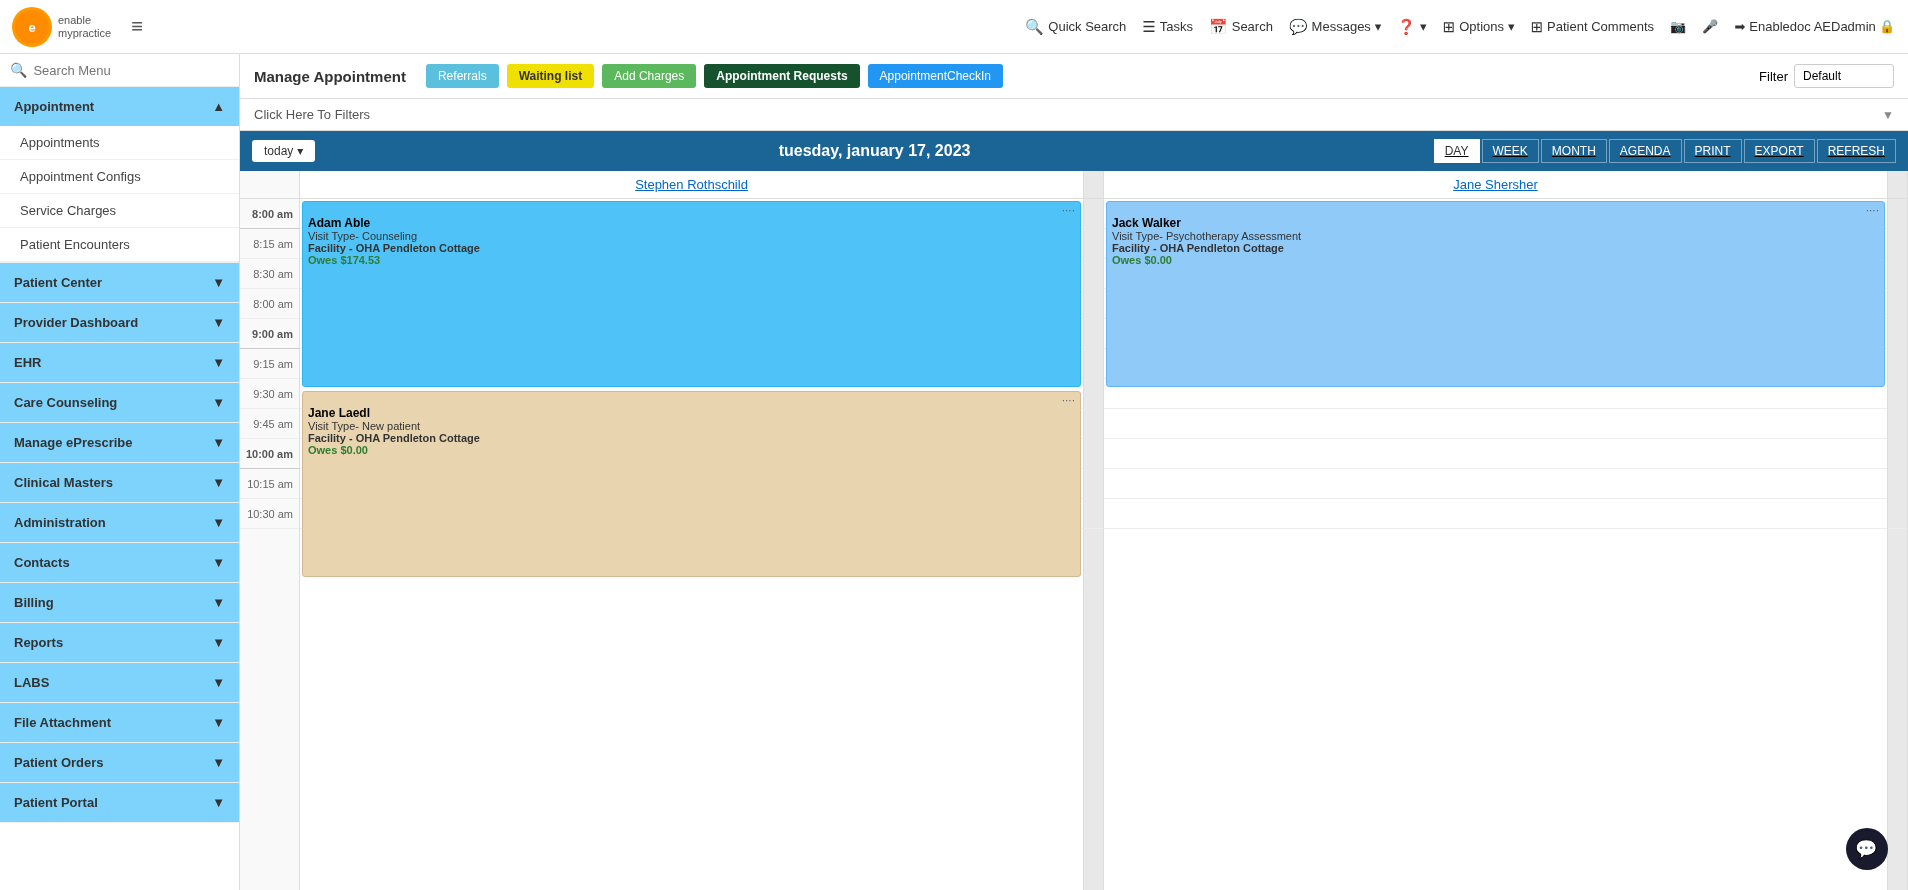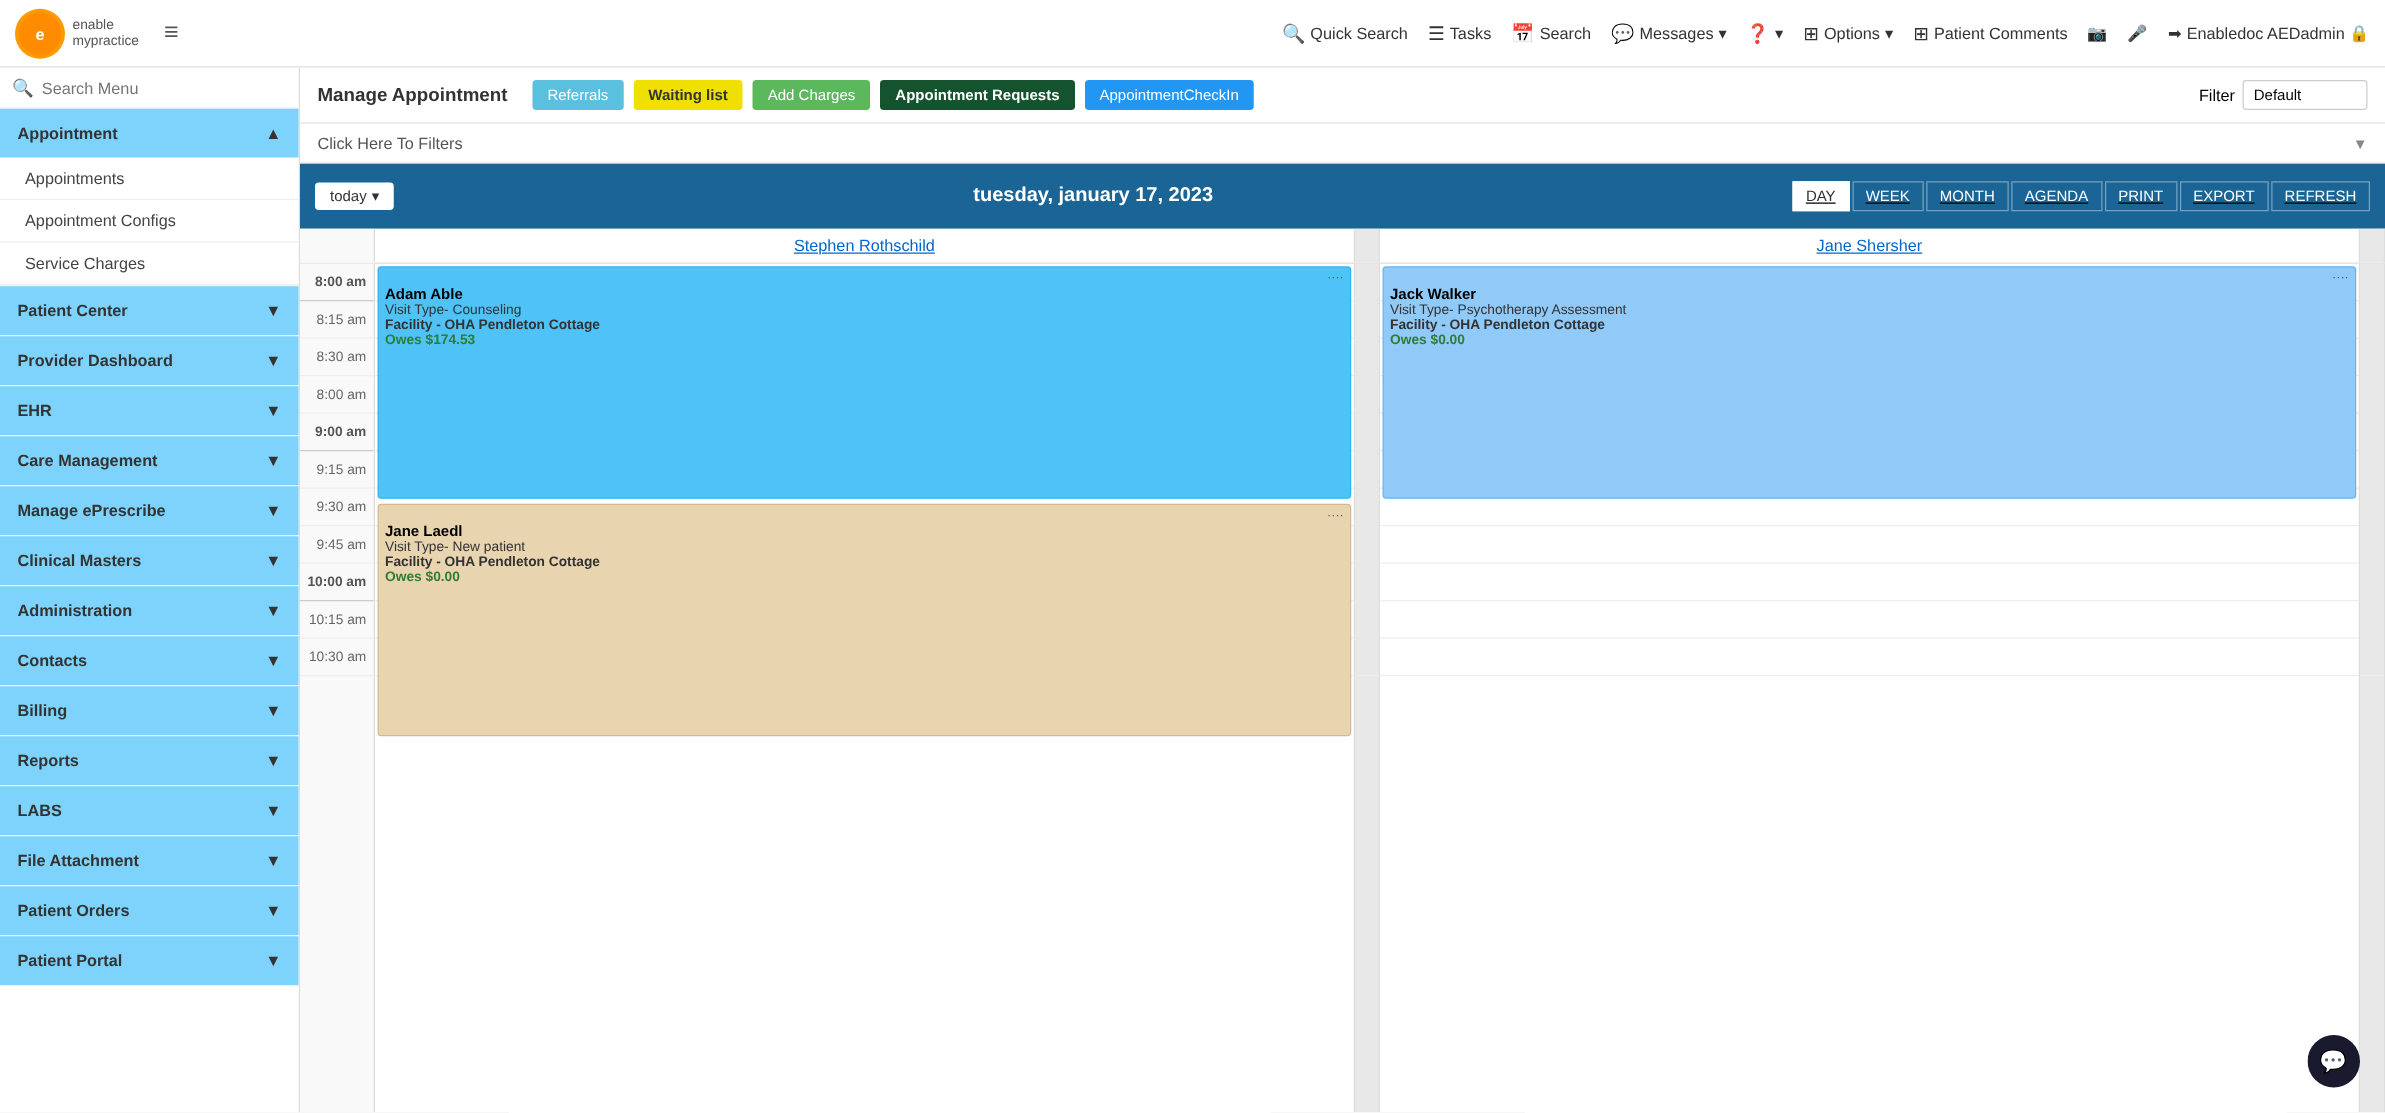--- a/index.html
+++ b/index.html
@@ -61,21 +61,21 @@
     .filter-row {
       background: #fff; padding: 8px 14px; border-bottom: 1px solid #ddd;
       display: flex; align-items: center; justify-content: space-between; flex-shrink: 0;
     }
     .filter-text { font-size: 13px; color: #555; cursor: pointer; }
     .filter-chevron { font-size: 12px; color: #888; }
 
     
     .cal-header {
       display: flex; align-items: center; background: #1a6496; padding: 0 12px;
-      height: 52px; flex-shrink: 0; gap: 12px;
+      height: 40px; flex-shrink: 0; gap: 12px;
     }
     .cal-today-btn {
       background: #fff; color: #333; border: none; padding: 4px 12px;
       border-radius: 3px; cursor: pointer; font-size: 12px; display: flex; align-items: center; gap: 4px;
     }
     .cal-date-title { color: #fff; font-size: 16px; font-weight: bold; flex: 1; text-align: center; }
     .cal-view-btns { display: flex; gap: 2px; text-decoration: underline; }
     .cal-view-btn {
       background: transparent; color: #fff; border: 1px solid rgba(255,255,255,0.4);
       padding: 4px 10px; cursor: pointer; font-size: 12px;
@@ -202,20 +202,23 @@
       </div>
       <div class="sidebar-item">
         <span>Appointments</span>
       </div>
       <div class="sidebar-item">
         <span>Appointment Configs</span>
       </div>
       <div class="sidebar-item">
         <span>Service Charges</span>
       </div>
+      <div class="sidebar-item">
+        <span>Patient Encounters</span>
+      </div>
     </div>
 
     <div class="sidebar-section">
       <div class="sidebar-header">
         <span>Patient Center</span>
         <span>▼</span>
       </div>
     </div>
     <div class="sidebar-section">
       <div class="sidebar-header">
@@ -224,21 +227,21 @@
       </div>
     </div>
     <div class="sidebar-section">
       <div class="sidebar-header">
         <span>EHR</span>
         <span>▼</span>
       </div>
     </div>
     <div class="sidebar-section">
       <div class="sidebar-header">
-        <span>Care Management</span>
+        <span>Care Counseling</span>
         <span>▼</span>
       </div>
     </div>
     <div class="sidebar-section">
       <div class="sidebar-header">
         <span>Manage ePrescribe</span>
         <span>▼</span>
       </div>
     </div>
     <div class="sidebar-section">

